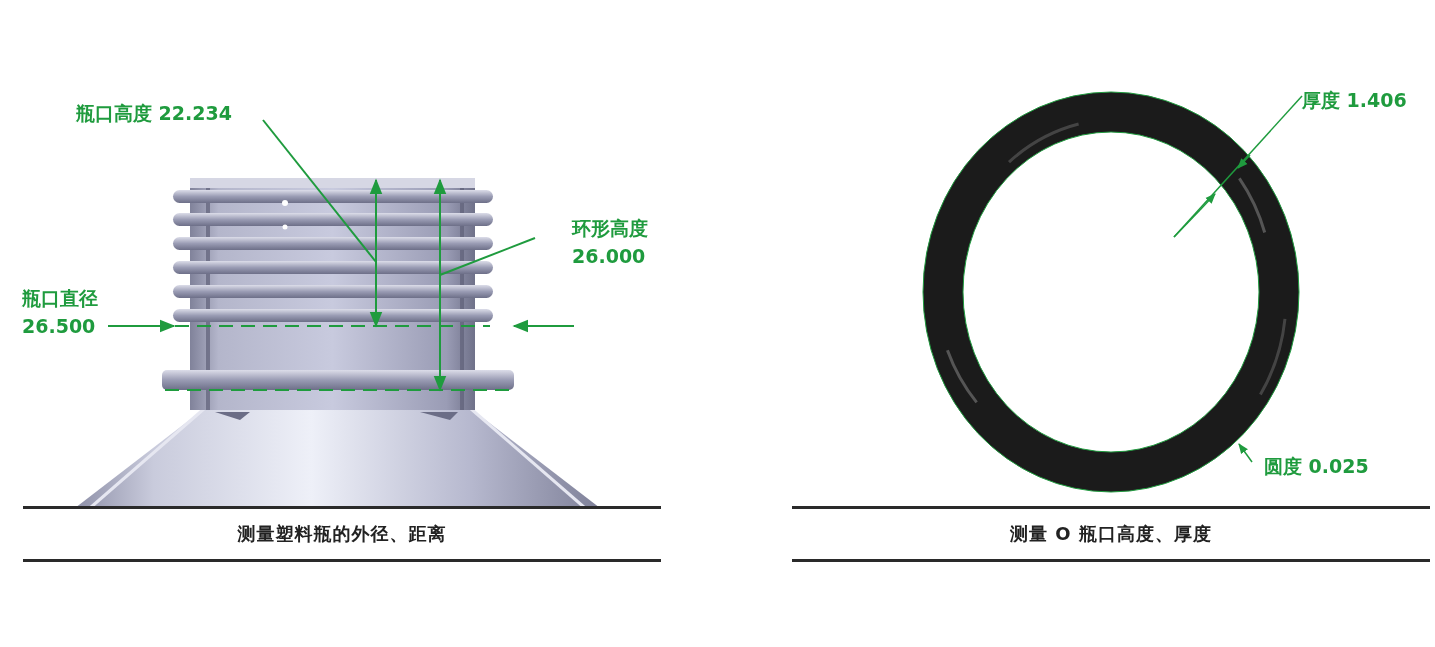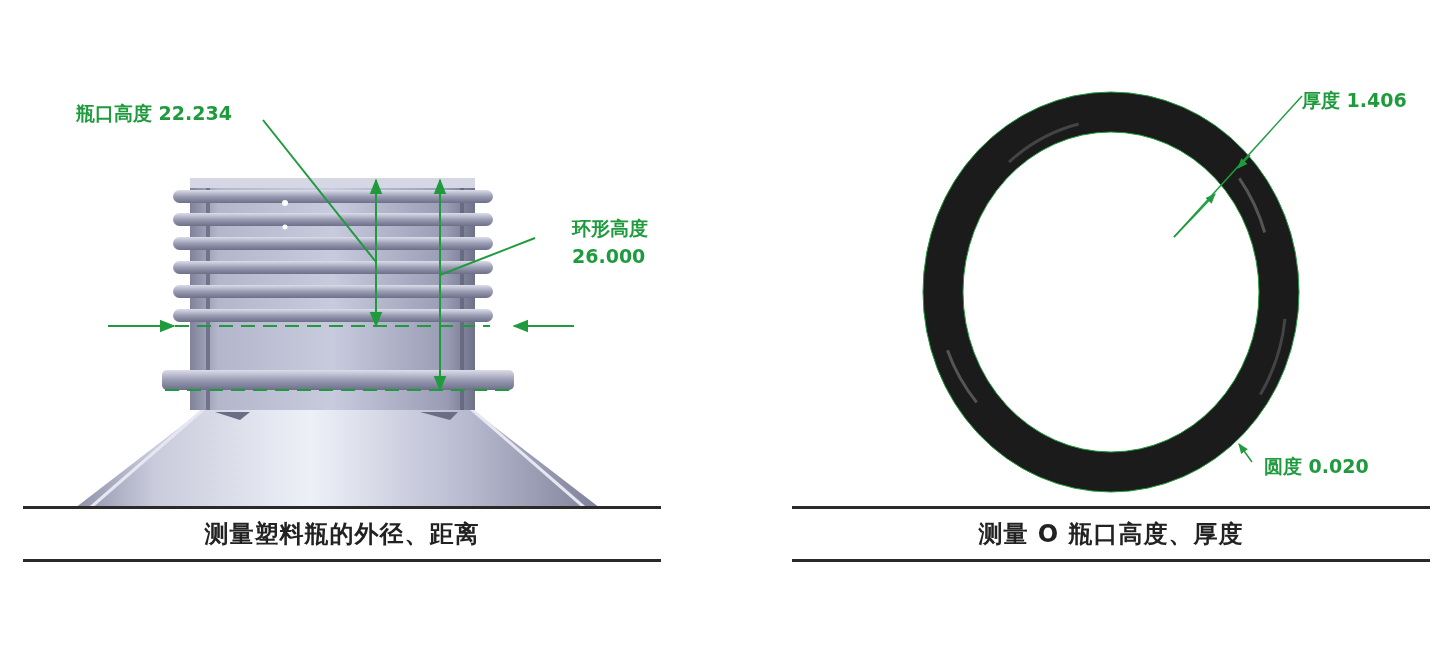--- a/index.html
+++ b/index.html
@@ -5,21 +5,21 @@
   html, body { margin: 0; padding: 0; background: #ffffff; }
   body { width: 1435px; height: 647px; position: relative; overflow: hidden;
          font-family: "DejaVu Sans", "Liberation Sans", sans-serif; }
   .panel { position: absolute; top: 0; height: 647px; }
   .panel svg { position: absolute; left: 0; top: 0; }
   .label { position: absolute; color: #1f9b3e; font-weight: bold; font-size: 19px;
            line-height: 28px; white-space: nowrap; letter-spacing: 0; }
   .caption-bar { position: absolute; top: 506px; height: 50px;
                  border-top: 3px solid #2a2a2a; border-bottom: 3px solid #2a2a2a;
                  display: flex; align-items: center; justify-content: center; }
-  .caption { font-weight: bold; font-size: 24px; color: #222; letter-spacing: 1px; }
+  .caption { font-weight: bold; font-size: 18px; color: #222; letter-spacing: 1px; }
 </style>
 </head>
 <body>
 
 <div class="panel" style="left:0;width:700px;">
   <svg width="700" height="647" viewBox="0 0 700 647">
     <defs>
       <linearGradient id="bodyGrad" x1="0" x2="1" y1="0" y2="0">
         <stop offset="0" stop-color="#8e90a8"></stop>
         <stop offset="0.15" stop-color="#c9cbdc"></stop>
@@ -79,20 +79,24 @@
 
     <line x1="108" y1="326" x2="174" y2="326" stroke="#1f9b3e" stroke-width="2" marker-end="url(#arrG)"></line>
     <line x1="574" y1="326" x2="514" y2="326" stroke="#1f9b3e" stroke-width="2" marker-end="url(#arrG)"></line>
   </svg>
 
   <div class="label" style="left:76px;top:99px;">瓶口高度 22.234</div>
   <div class="label" style="left:541px;top:214px;margin-left:31px;">
     <div>环形高度</div>
     <div>26.000</div>
   </div>
+  <div class="label" style="left:22px;top:284px;">
+    <div>瓶口直径</div>
+    <div>26.500</div>
+  </div>
 
   <div class="caption-bar" style="left:23px;width:638px;">
     <span class="caption">测量塑料瓶的外径、距离</span>
   </div>
 </div>
 
 <div class="panel" style="left:770px;width:665px;">
   <svg width="665" height="647" viewBox="0 0 665 647">
     <defs>
       <marker id="arrG2" viewBox="0 0 10 10" refX="9" refY="5" markerWidth="7" markerHeight="7" orient="auto-start-reverse">
@@ -108,18 +112,18 @@
 
     <line x1="532" y1="96" x2="404" y2="237" stroke="#1f9b3e" stroke-width="1.5"></line>
     <line x1="480" y1="155" x2="468" y2="168" stroke="#1f9b3e" stroke-width="1.5" marker-end="url(#arrG2)"></line>
     <line x1="430" y1="210" x2="445" y2="194" stroke="#1f9b3e" stroke-width="1.5" marker-end="url(#arrG2)"></line>
     <line x1="404" y1="237" x2="430" y2="210" stroke="#1f9b3e" stroke-width="1.5"></line>
 
     <line x1="482" y1="462" x2="469" y2="444" stroke="#1f9b3e" stroke-width="1.5" marker-end="url(#arrG2)"></line>
   </svg>
 
   <div class="label" style="left:532px;top:86px;">厚度 1.406</div>
-  <div class="label" style="left:494px;top:452px;">圆度 0.020</div>
+  <div class="label" style="left:494px;top:452px;">圆度 0.025</div>
 
   <div class="caption-bar" style="left:22px;width:638px;">
     <span class="caption">测量 O 瓶口高度、厚度</span>
   </div>
 </div>
 
 </body></html>

